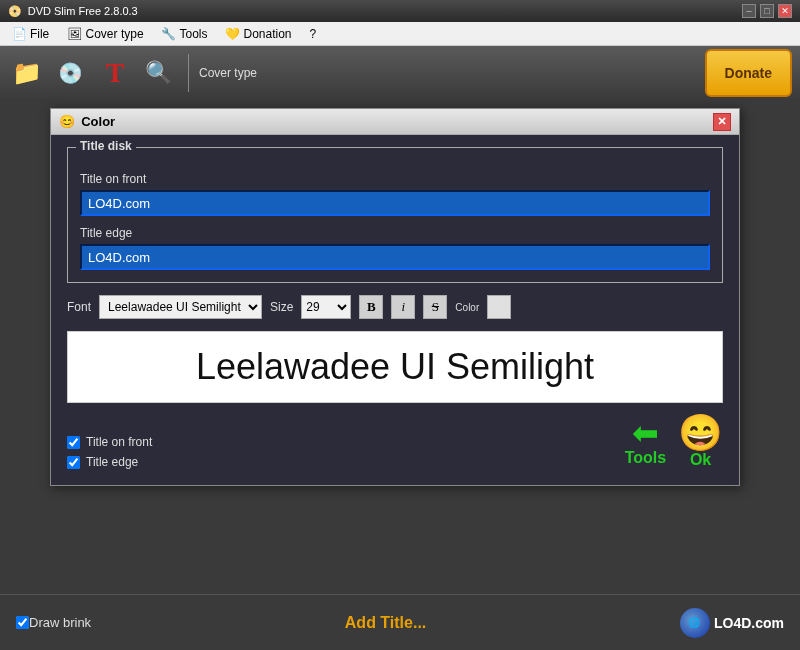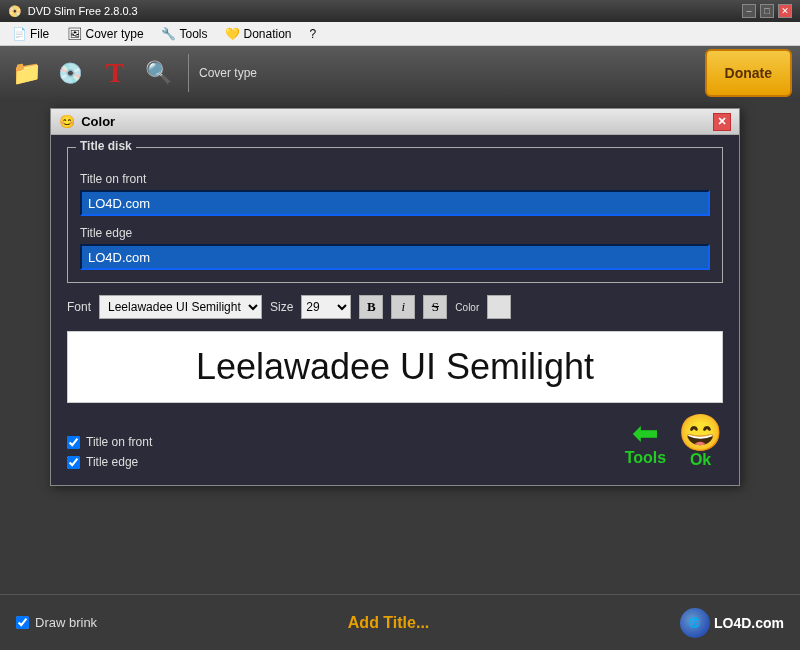--- a/index.html
+++ b/index.html
@@ -305,21 +305,21 @@
       right: 0;
       height: 56px;
       background: #3a3a3a;
       display: flex;
       align-items: center;
       padding: 0 16px;
       justify-content: space-between;
       border-top: 1px solid #555;
     }
     .draw-brink {
-      display: flex; gap: 6px;
+      display: flex; 
       color: #ddd;
       font-size: 13px;
       cursor: pointer;
     }
     .add-title-btn {
       color: #e8a000;
       font-size: 16px;
       font-weight: bold;
       cursor: pointer;
       text-decoration: none;

